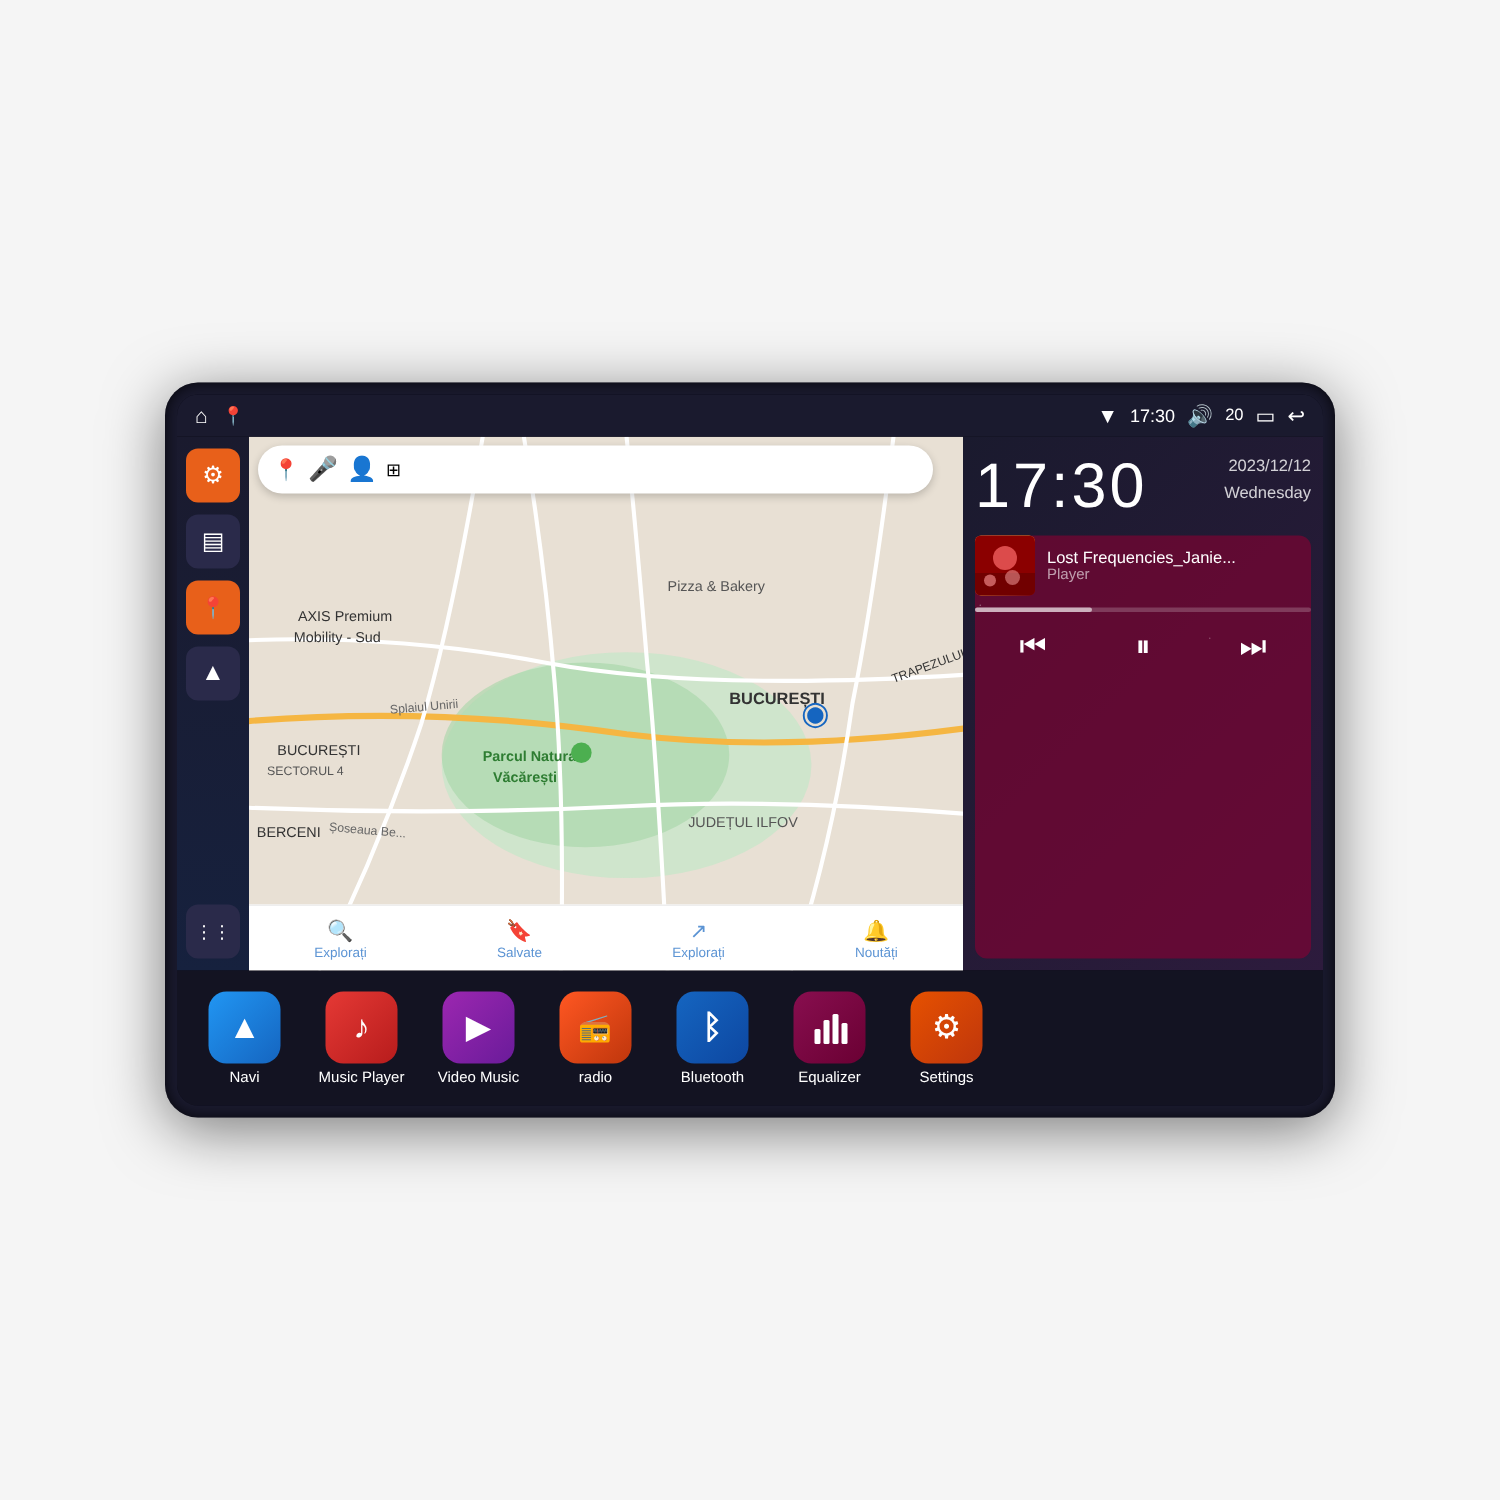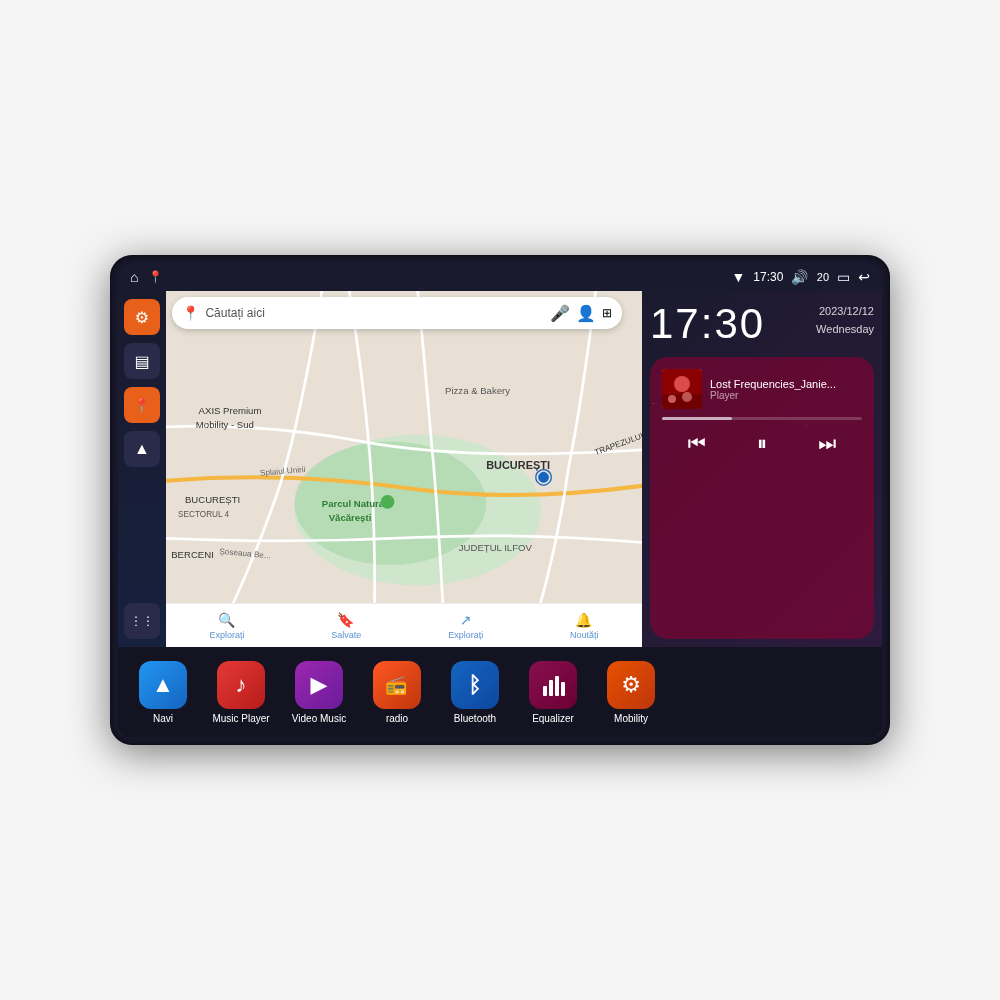--- a/index.html
+++ b/index.html
@@ -206,22 +206,22 @@
 
     .date-display {
       text-align: right;
       color: rgba(255,255,255,0.8);
       font-size: 11px;
       line-height: 1.6;
     }
 
     .music-card {
       background: rgba(139, 0, 50, 0.6);
-      border-radius: 18px;
-      padding: 12px;
+      border-radius: 8px;
+      padding: 0;
       flex: 1;
     }
 
     .music-info-row {
       display: flex;
       align-items: center;
       gap: 8px;
       margin-bottom: 8px;
     }
 
@@ -443,21 +443,20 @@
             <text x="55" y="192" font-size="6" fill="#666" font-family="Arial" transform="rotate(5,55,192)">Șoseaua Be...</text>
 
             <circle cx="178" cy="154" r="5" fill="#4CAF50"></circle>
             <text x="285" y="140" font-size="16" fill="#1565C0">◉</text>
 
             <text x="10" y="250" font-size="8" fill="#999" font-family="Arial">Google</text>
           </svg>
 
           <div class="map-search-bar">
             <span style="color:#ea4335;font-size:14px;">📍</span>
-            <span class="map-search-text">Căutați aici</span>
             <span>🎤</span>
             <span>👤</span>
             <span style="font-size:12px;">⊞</span>
           </div>
 
           <div class="map-bottom-bar">
             <div class="map-nav-item">
               <span class="icon">🔍</span>
               <span>Explorați</span>
             </div>
@@ -555,18 +554,18 @@
               <rect x="15" y="4" width="4" height="20" fill="white" rx="1"></rect>
               <rect x="21" y="10" width="4" height="14" fill="white" rx="1"></rect>
             </svg>
           </div>
           <span class="app-label">Equalizer</span>
         </div>
         <div class="app-icon-wrap">
           <div class="app-icon app-settings">
             <span style="color:white;font-size:22px;">⚙</span>
           </div>
-          <span class="app-label">Mobility</span>
+          <span class="app-label">Settings</span>
         </div>
       </div>
     </div>
   </div>
 </div>
 
 </body></html>

